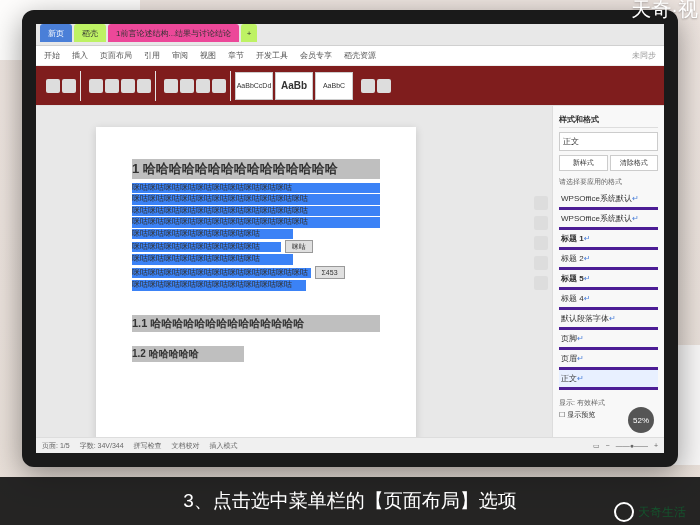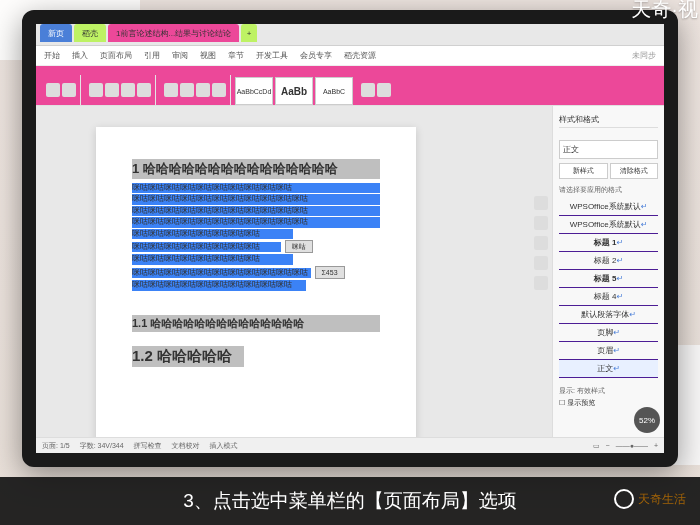--- a/index.html
+++ b/index.html
@@ -4,51 +4,51 @@
 <style>
 *{margin:0;padding:0;box-sizing:border-box;font-family:"Microsoft YaHei",sans-serif}
 body{width:700px;height:525px;background:#f0ebe8;position:relative;overflow:hidden}
 .desk{position:absolute;inset:0;background:linear-gradient(180deg,#ede4df 0%,#e8dfd8 100%)}
 .desk::before{content:"";position:absolute;left:0;top:0;width:140px;height:60px;background:#fff;border-radius:0 0 8px 0;opacity:.9}
 .desk::after{content:"";position:absolute;right:0;bottom:60px;width:70px;height:120px;background:#fafafa;border-radius:8px 0 0 8px;opacity:.9}
 .monitor{position:absolute;left:22px;top:10px;right:22px;bottom:58px;background:#111;border:14px solid #1a1a1a;border-radius:12px;box-shadow:0 8px 30px rgba(0,0,0,.4)}
 .screen{position:absolute;inset:0;background:#fff;overflow:hidden;font-size:9px;color:#333}
 .watermark-tr{position:absolute;top:-4px;right:2px;color:#fff;font-size:20px;font-weight:300;z-index:50;text-shadow:0 1px 2px rgba(0,0,0,.3)}
 .caption{position:absolute;bottom:0;left:0;right:0;height:48px;background:rgba(20,20,20,.92);display:flex;align-items:center;justify-content:center;color:#fff;font-size:19px;z-index:40}
-.wm-br{position:absolute;bottom:16px;right:14px;color:#a16207;font-size:12px;z-index:45;display:flex;align-items:center;gap:4px}
+.wm-br{position:absolute;bottom:3px;right:14px;color:#14532d;font-size:12px;z-index:45;display:flex;align-items:center;gap:4px}
 .wm-br::before{content:"";width:16px;height:16px;border:2px solid #fff;border-radius:50%}
 .tabbar{height:22px;background:#e8e8e8;display:flex;align-items:flex-start;padding:0 4px;gap:2px;border-bottom:1px solid #d0d0d0}
 .tab{height:18px;padding:0 8px;font-size:8px;display:flex;align-items:center;background:#bef264;border-radius:3px 3px 0 0}
 .tab.active{background:#ec4899}
 .tab.blue{background:#4a7fd8;color:#fff}
 .menubar{height:20px;background:#fff;display:flex;align-items:center;padding:0 8px;gap:12px;font-size:8px;color:#555;border-bottom:1px solid #eee}
 .menubar span{cursor:pointer}
-.toolbar{height:40px;background:#ec4899;display:flex;align-items:flex-end;padding:0 6px;gap:4px;border-bottom:1px solid #e0e0e0}
+.toolbar{height:40px;background:#7f1d1d;display:flex;align-items:center;padding:0 6px;gap:4px;border-bottom:1px solid #e0e0e0}
 .tool-group{display:flex;gap:2px;align-items:center;padding:0 4px;border-right:1px solid #e5e5e5;height:30px}
 .tool-btn{width:14px;height:14px;background:#ddd;border-radius:2px}
 .style-preview{display:flex;gap:2px}
 .style-box{width:38px;height:28px;border:1px solid #ccc;font-size:7px;display:flex;align-items:center;justify-content:center;background:#fff}
 .workspace{position:absolute;top:82px;bottom:16px;left:0;right:0;display:flex;background:#e8e8e8}
 .doc-area{flex:1;overflow:hidden;position:relative;padding:21px 0 0 60px}
 .page{width:320px;min-height:420px;background:#fff;box-shadow:0 2px 8px rgba(0,0,0,.15);padding:28px 36px}
 .sel{background:#3b82f6;color:#333;display:inline-block;margin:1px 0}
 .h1{font-size:13px;font-weight:bold;background:#bfbfbf;padding:1px 0;margin:4px 0}
 .para{font-size:8px;line-height:1.3}
 .para .sel{display:block}
 .float-box{display:inline-block;background:#e0e0e0;border:1px solid #999;padding:1px 6px;font-size:7px;margin-left:4px}
 .sidepanel{width:112px;background:#f8f8f8;border-left:1px solid #ddd;padding:6px;font-size:8px}
-.sp-title{font-weight:normal;padding:2px 0;border-bottom:1px solid #ddd;margin-bottom:12px}
-.sp-row{padding:3px 2px;display:flex;justify-content:center;align-items:center;border-bottom:1px solid #4c1d95}
+.sp-title{font-weight:bold;padding:2px 0;border-bottom:1px solid #ddd;margin-bottom:4px}
+.sp-row{padding:3px 2px;display:flex;justify-content:flex-start;align-items:center;border-bottom:3px solid #4c1d95}
 .sp-row .chk{color:#4a7fd8}
 .sp-box{border:1px solid #ccc;padding:3px;margin-bottom:4px;background:#fff}
 .sp-btns{display:flex;gap:2px;margin-bottom:6px}
 .sp-btn{flex:1;border:1px solid #ccc;padding:2px;text-align:center;font-size:7px;background:#fff}
 .statusbar{position:absolute;bottom:0;left:0;right:0;height:16px;background:#f0f0f0;border-top:1px solid #ddd;display:flex;align-items:center;padding:0 6px;font-size:7px;color:#666;gap:10px}
 .statusbar .right{margin-left:auto;display:flex;gap:6px;align-items:center}
-.zoom-badge{width:26px;height:26px;border-radius:50%;background:#555;color:#fff;display:flex;align-items:center;justify-content:center;font-size:8px;position:absolute;right:4px;bottom:20px}
+.zoom-badge{width:26px;height:26px;border-radius:50%;background:#555;color:#fff;display:flex;align-items:center;justify-content:center;font-size:8px;position:absolute;right:10px;bottom:20px}
 .vtoolbar{position:absolute;right:114px;top:86px;width:18px;display:flex;flex-direction:column;gap:6px;padding:4px 2px}
 .vtoolbar div{width:14px;height:14px;background:#ddd;border-radius:2px}
 </style>
 </head>
 <body>
 
 <div class="desk"></div>
 <div class="watermark-tr">天奇·视</div>
 
 <div class="monitor">
@@ -112,21 +112,21 @@
         <span class="sel">咪咕咪咕咪咕咪咕咪咕咪咕咪咕咪咕咪咕咪咕咪咕</span>
         <span class="sel">咪咕咪咕咪咕咪咕咪咕咪咕咪咕咪咕咪咕咪咕咪咕</span>
         <span class="sel">咪咕咪咕咪咕咪咕咪咕咪咕咪咕咪咕咪咕咪咕咪咕</span>
         <span class="sel" style="width:65%">咪咕咪咕咪咕咪咕咪咕咪咕咪咕咪咕</span>
         <span><span class="sel" style="display:inline-block;width:60%">咪咕咪咕咪咕咪咕咪咕咪咕咪咕咪咕</span><span class="float-box">咪咕</span></span>
         <span class="sel" style="width:65%">咪咕咪咕咪咕咪咕咪咕咪咕咪咕咪咕</span>
         <span><span class="sel" style="display:inline-block;width:72%">咪咕咪咕咪咕咪咕咪咕咪咕咪咕咪咕咪咕咪咕咪咕</span><span class="float-box">Σ453</span></span>
         <span class="sel" style="width:70%">咪咕咪咕咪咕咪咕咪咕咪咕咪咕咪咕咪咕咪咕</span>
       </div>
       <div class="h1" style="margin-top:24px;font-size:11px">1.1 哈哈哈哈哈哈哈哈哈哈哈哈哈哈</div>
-      <div class="h1" style="margin-top:14px;font-size:15px;width:45%">1.2 哈哈哈哈哈</div>
+      <div class="h1" style="margin-top:14px;font-size:10px;width:45%">1.2 哈哈哈哈哈</div>
     </div>
   </div>
 
   <div class="vtoolbar">
     <div></div>
     <div></div>
     <div></div>
     <div></div>
     <div></div>
   </div>

